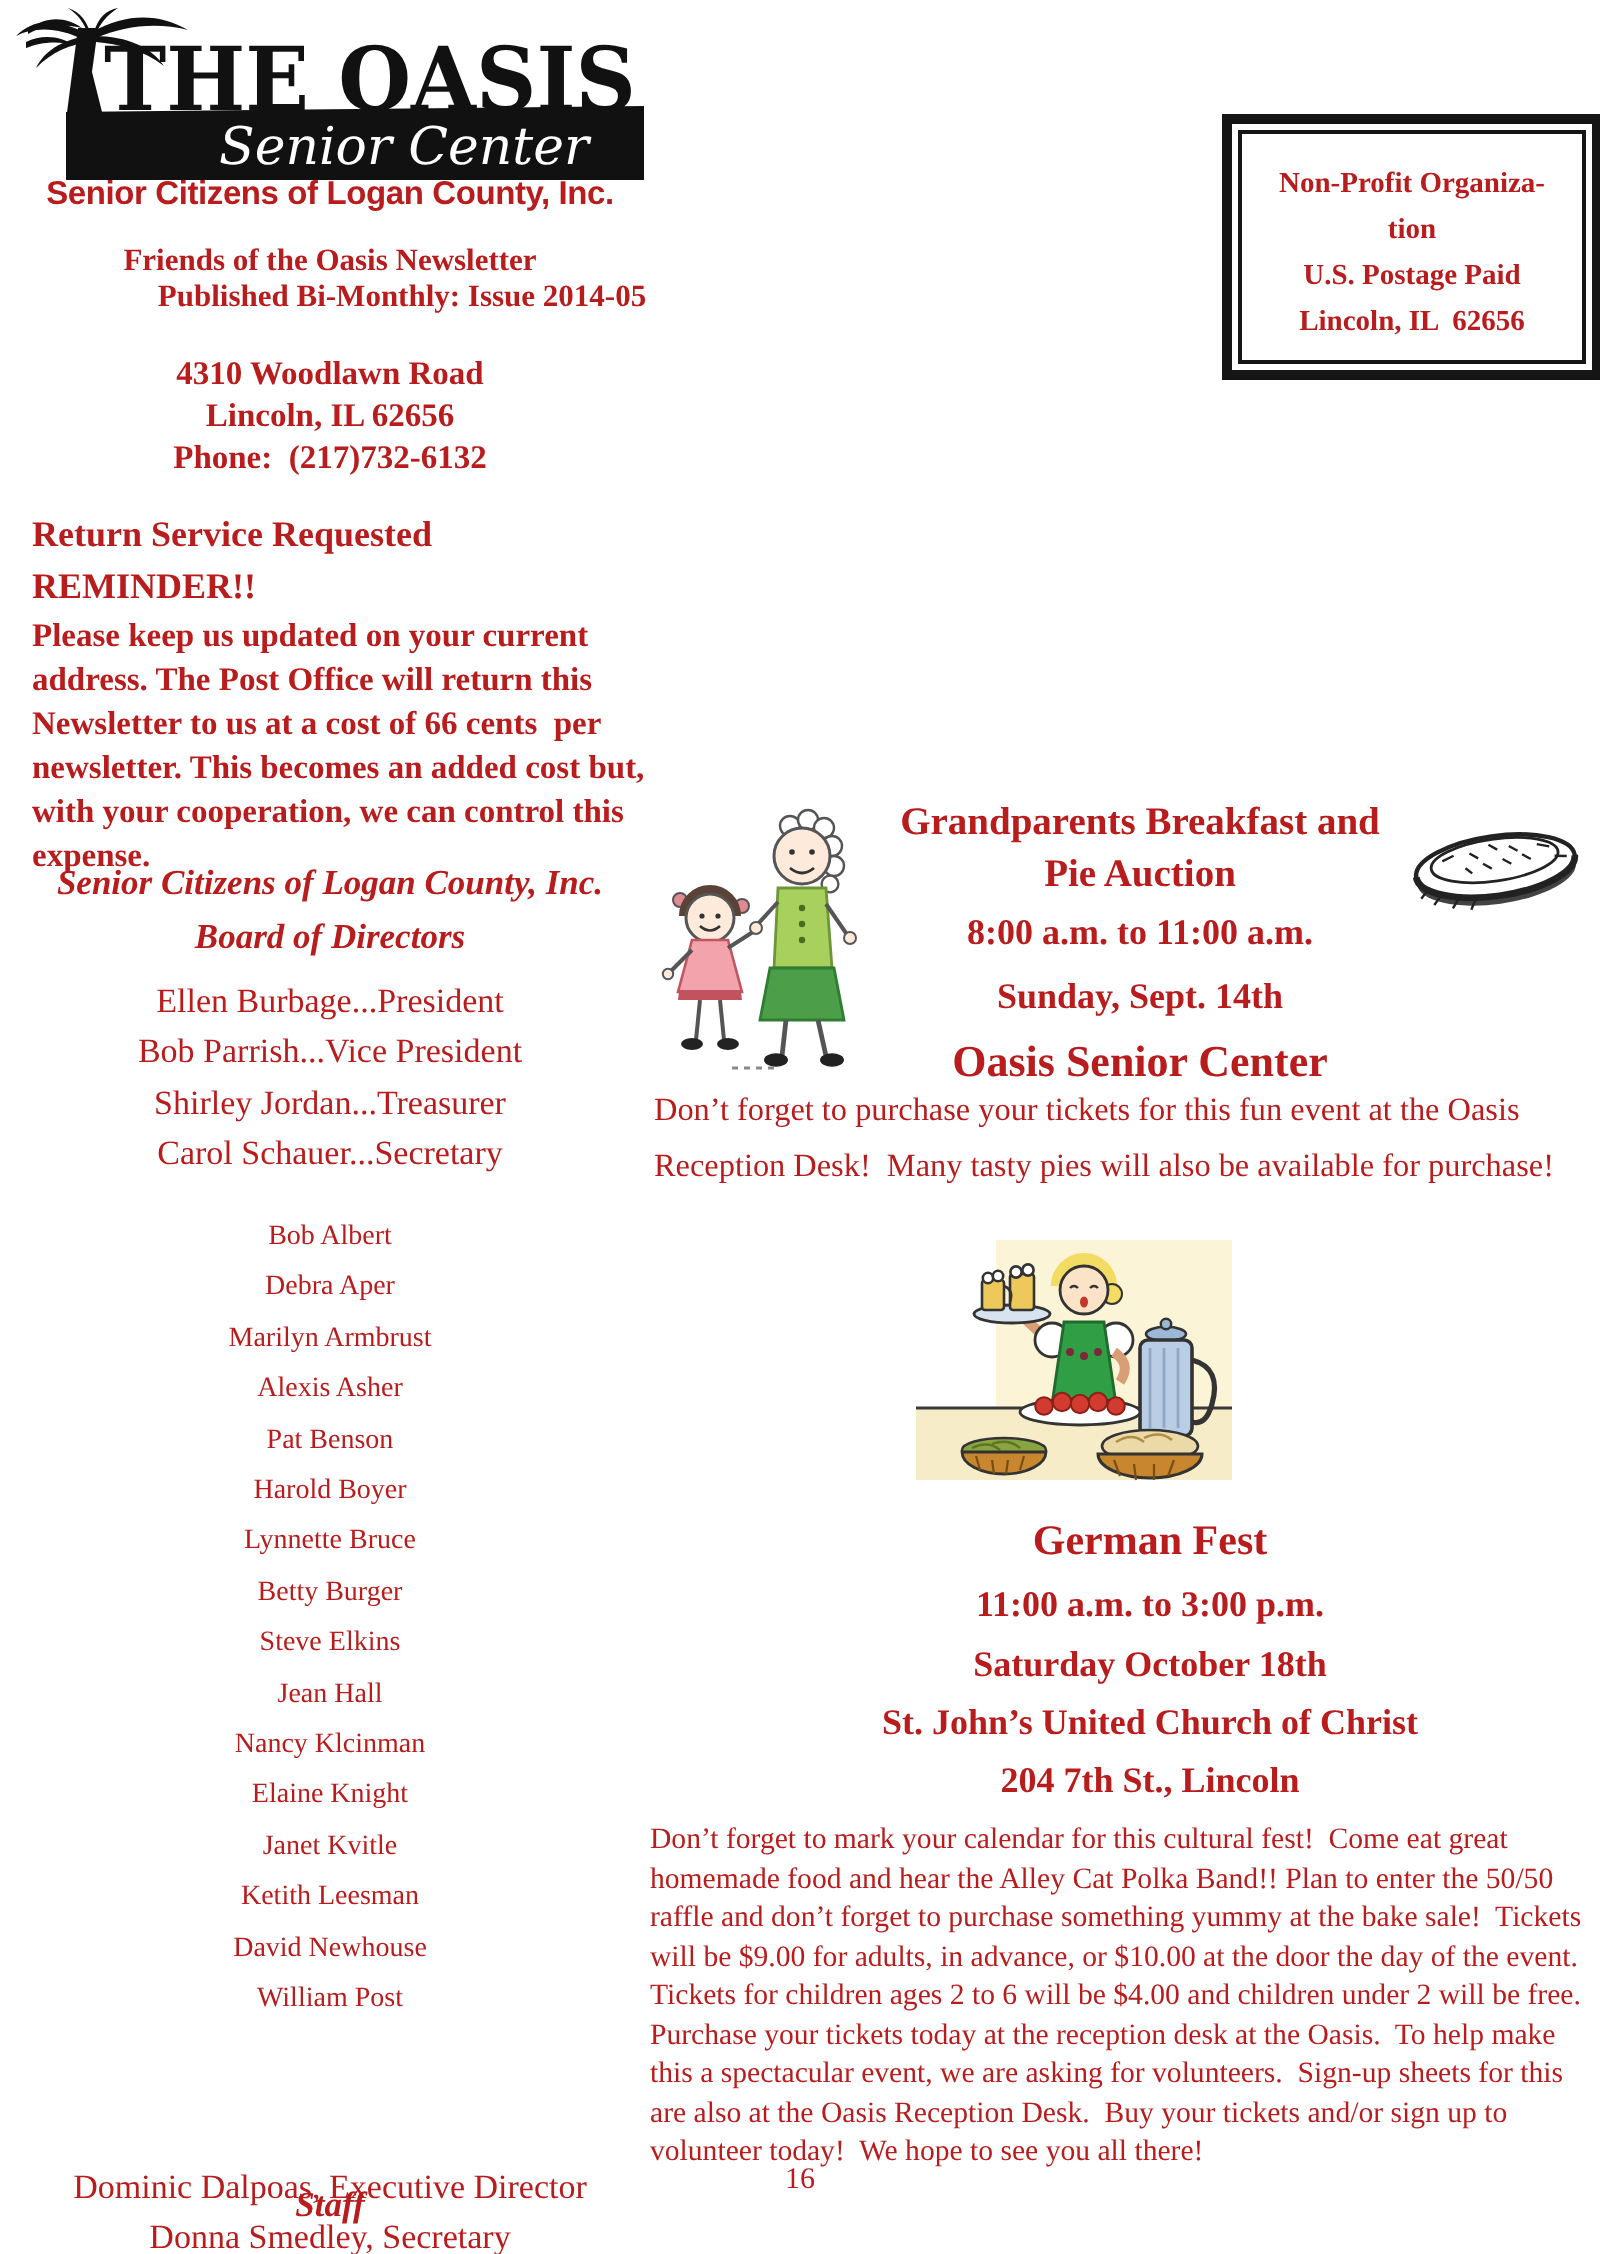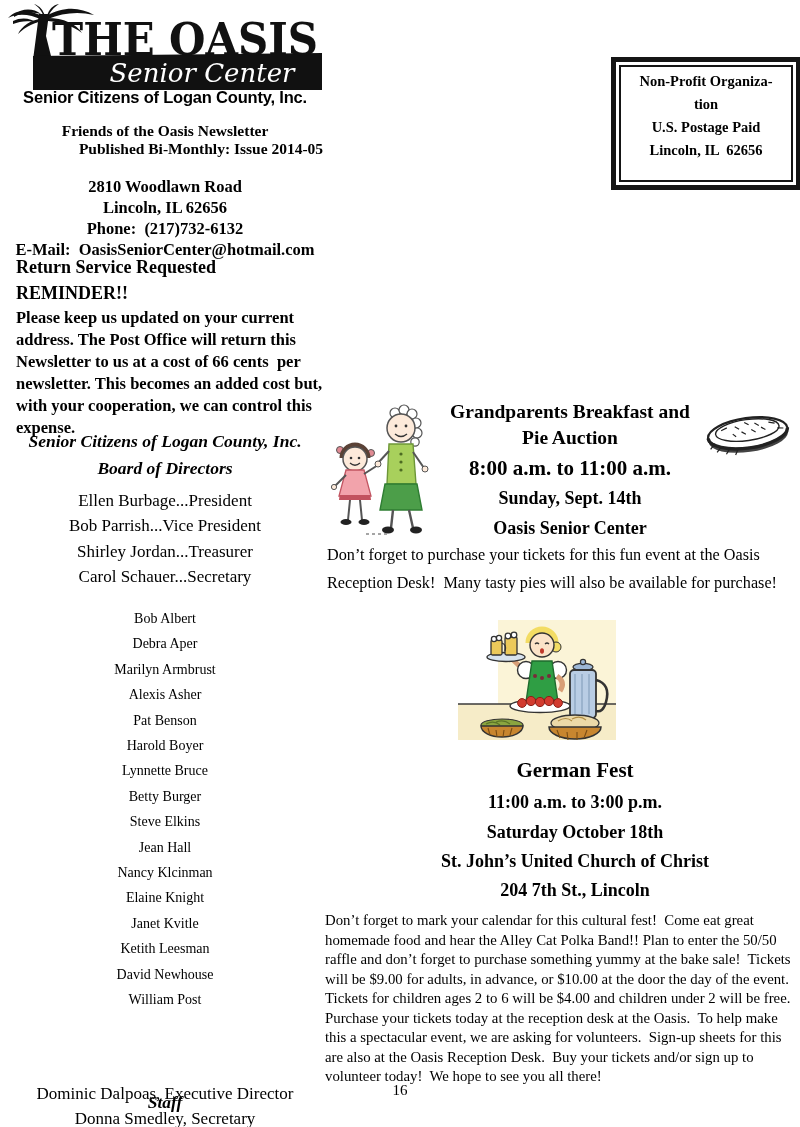--- a/index.html
+++ b/index.html
@@ -1,18 +1,18 @@
 <!DOCTYPE html>
 <html><head>
 <meta charset="utf-8">
 <style>
   html,body{margin:0;padding:0;background:#777;}
   .page{
     position:relative;width:800px;height:1127px;background:#ffffff;
-    font-family:"Liberation Serif",serif;color:#000000;overflow:hidden;
+    font-family:"Liberation Serif",serif;color:#b91c1c;overflow:hidden;
     margin:0 auto;
   }
   .abs{position:absolute;}
   .c{text-align:center;}
   .b{font-weight:bold;}
   .bi{font-weight:bold;font-style:italic;}
   .pre{white-space:pre-wrap;}
 
   
   .logo-svg{left:6px;top:4px;width:316px;height:86px;}
@@ -34,30 +34,30 @@
   .board-org{left:0;top:431px;width:330px;font-size:17.5px;}
   .board-title{left:0;top:458px;width:330px;font-size:17.5px;}
   .officers{left:0;top:488px;width:330px;font-size:17px;line-height:25.3px;}
   .members{left:0;top:606px;width:330px;font-size:14px;line-height:25.4px;}
   .staff-title{left:0;top:1056px;width:330px;font-size:17.5px;margin-top:36px;}
   .staff-list{left:0;top:1081px;width:330px;font-size:17px;line-height:25.4px;}
 
   
   .postage{left:611px;top:57px;width:180px;height:123px;border:5px solid #151515;background:#fff;}
   .postage-inner{position:absolute;left:3px;top:3px;right:3px;bottom:3px;border:2px solid #151515;
-    text-align:center;font-weight:bold;font-size:14.5px;line-height:23px;padding-top:3px;}
+    text-align:center;font-weight:bold;font-size:14.5px;line-height:23px;padding-top:14px;}
   .postage-inner div{white-space:pre-wrap;}
 
   
   .gp-illustration{left:326px;top:396px;width:110px;height:140px;}
   .gp-title{left:428px;top:399px;width:284px;font-size:19.5px;line-height:26px;}
   .pie-illustration{left:700px;top:405px;width:96px;height:58px;}
-  .gp-time{left:370px;top:456px;width:400px;font-size:21px;}
+  .gp-time{left:370px;top:456px;width:400px;font-size:18px;}
   .gp-date{left:370px;top:488px;width:400px;font-size:18px;}
-  .gp-loc{left:370px;top:518px;width:400px;font-size:18px;}
+  .gp-loc{left:370px;top:518px;width:400px;font-size:22px;}
   .gp-body{left:327px;top:542px;width:468px;font-size:16.2px;line-height:27.6px;}
 
   
   .gf-illustration{left:442px;top:616px;width:180px;height:134px;}
   .gf-title{left:375px;top:758px;width:400px;font-size:21px;}
   .gf-time{left:375px;top:792px;width:400px;font-size:18px;}
   .gf-date{left:375px;top:822px;width:400px;font-size:18px;}
   .gf-loc1{left:375px;top:851px;width:400px;font-size:18px;text-align:center;}
   .gf-loc2{left:375px;top:880px;width:400px;font-size:18px;}
   .gf-body{left:325px;top:911px;width:473px;font-size:14.8px;line-height:19.5px;}
@@ -97,24 +97,23 @@
         <div>Non-Profit Organiza-</div>
         <div>tion</div>
         <div>U.S. Postage Paid</div>
         <div>Lincoln, IL  62656</div>
       </div>
   </div>
 
   <div class="abs c b news-line1">Friends of the Oasis Newsletter</div>
   <div class="abs c b news-line2">Published Bi-Monthly: Issue 2014-05</div>
   <div class="abs c b address">
-      <div>2810 Woodlawn Road</div>
+      <div>4310 Woodlawn Road</div>
       <div>Lincoln, IL 62656</div>
       <div>Phone:  (217)732-6132</div>
-      <div>E-Mail:  OasisSeniorCenter@hotmail.com</div>
     </div>
 
   <div class="abs b return-service">Return Service Requested</div>
   <div class="abs b reminder-head">REMINDER!!</div>
   <div class="abs b pre reminder-body">Please keep us updated on your current address. The Post Office will return this Newsletter to us at a cost of 66 cents  per newsletter. This becomes an added cost but, with your cooperation, we can control this expense.</div>
 
   <div class="abs c bi board-org">Senior Citizens of Logan County, Inc.</div>
   <div class="abs c bi board-title">Board of Directors</div>
   <div class="abs c officers">
       <div>Ellen Burbage...President</div>

